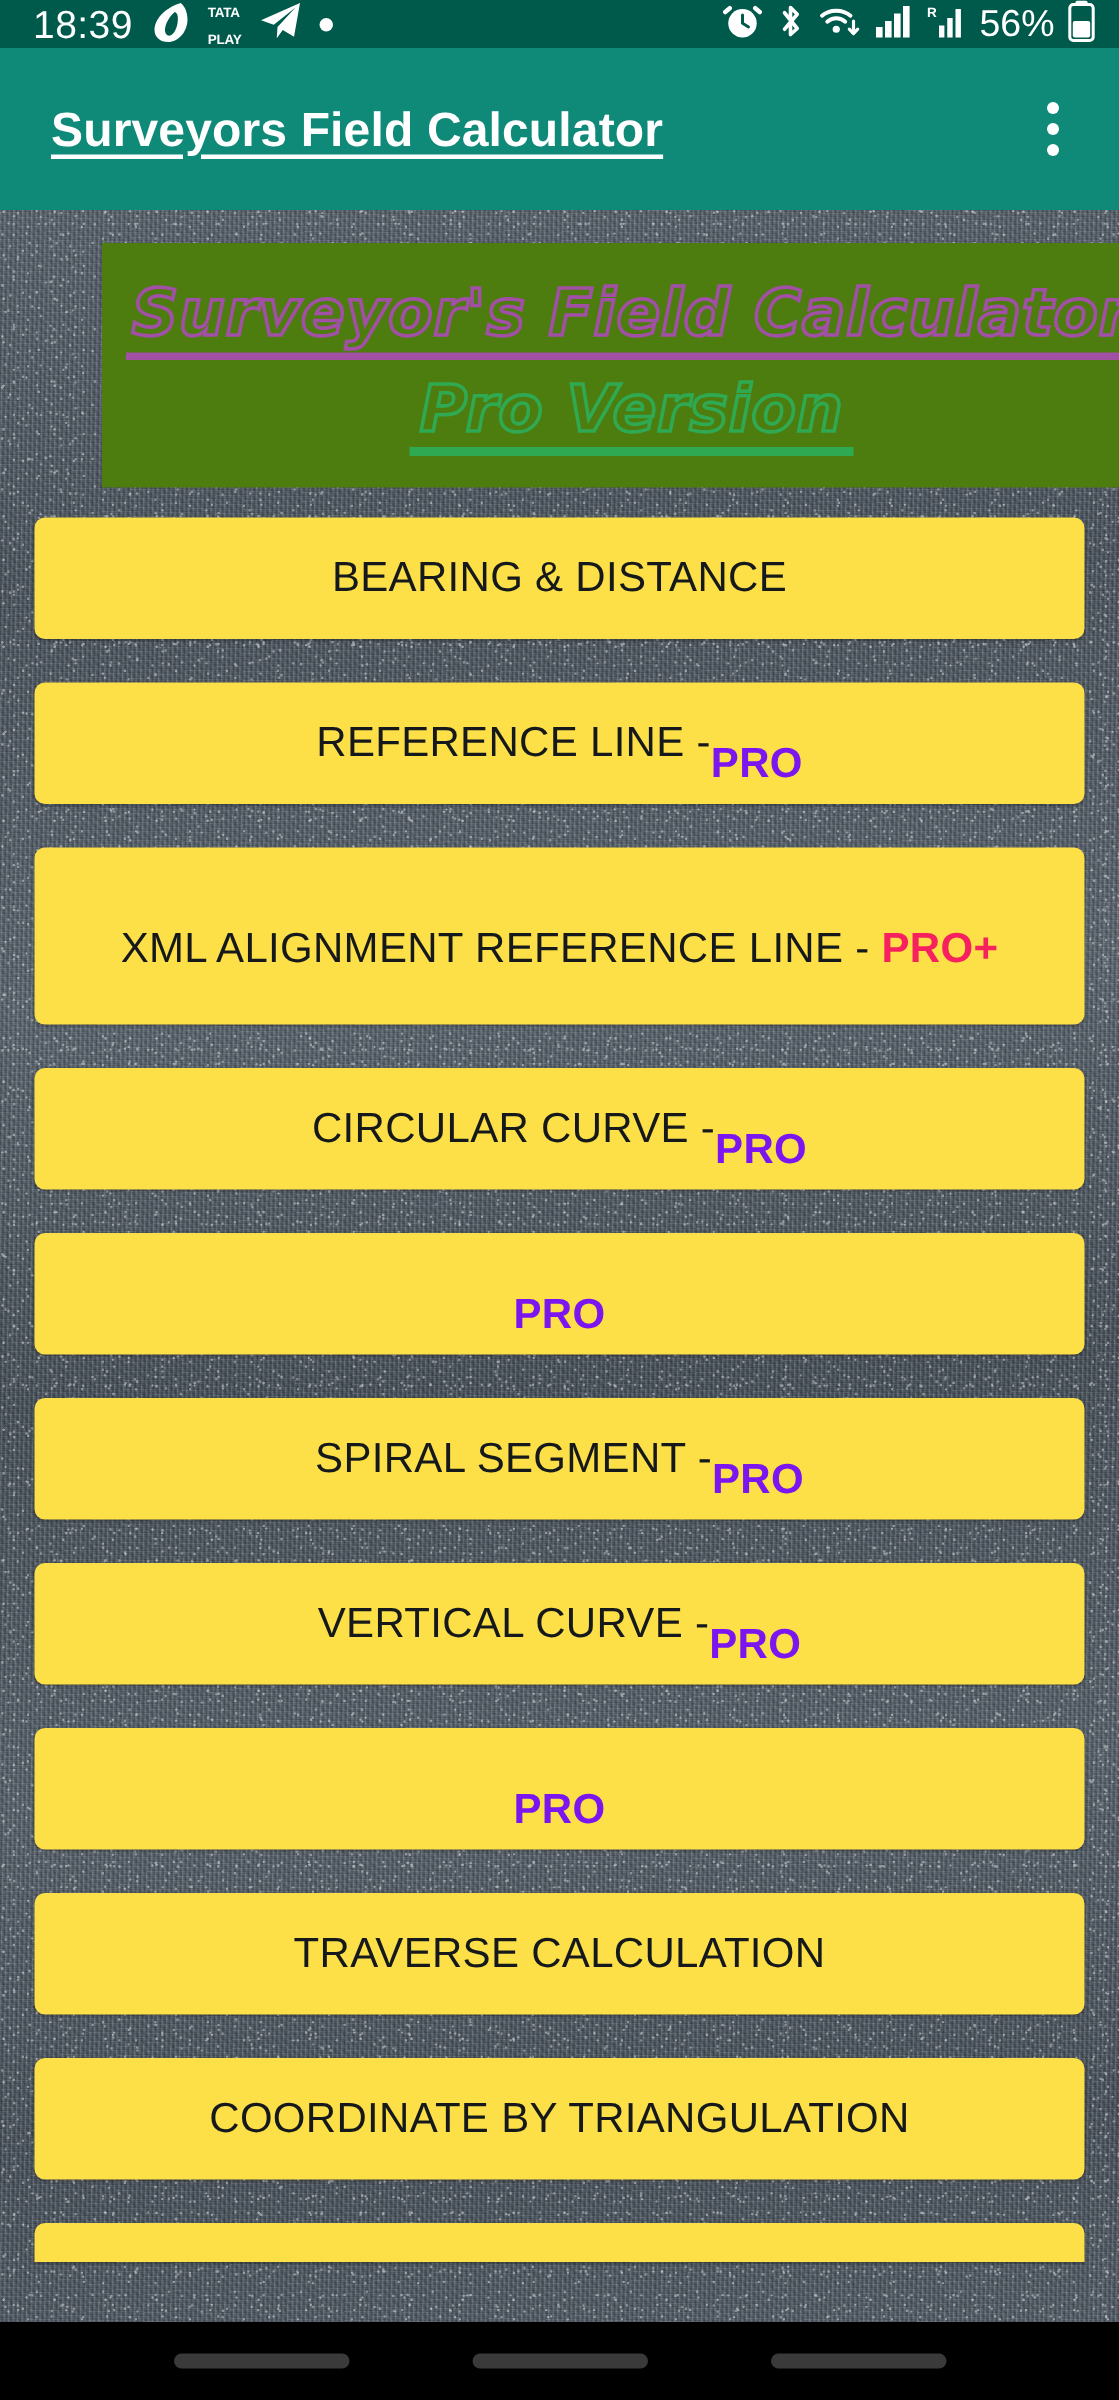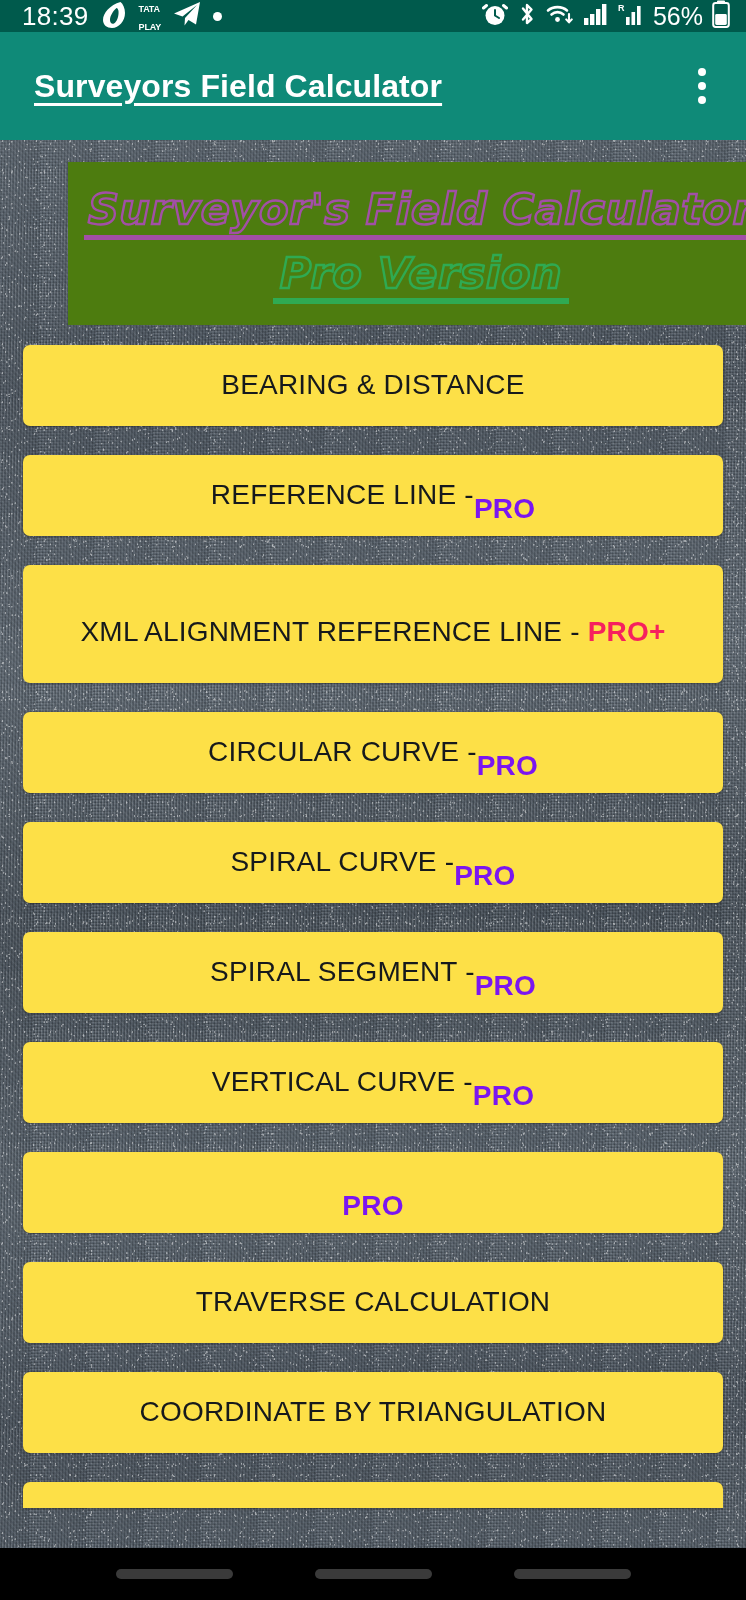--- a/index.html
+++ b/index.html
@@ -436,21 +436,20 @@
       </button>
       <div class="mbtn-gap"></div>
 
       <button class="mbtn h1">
         <span class="txt">CIRCULAR CURVE - </span>
           <span class="pro">PRO</span>
       </button>
       <div class="mbtn-gap"></div>
 
       <button class="mbtn h1">
-        <span class="txt">SPIRAL CURVE - </span>
           <span class="pro">PRO</span>
       </button>
       <div class="mbtn-gap"></div>
 
       <button class="mbtn h1">
         <span class="txt">SPIRAL SEGMENT - </span>
           <span class="pro">PRO</span>
       </button>
       <div class="mbtn-gap"></div>
 

